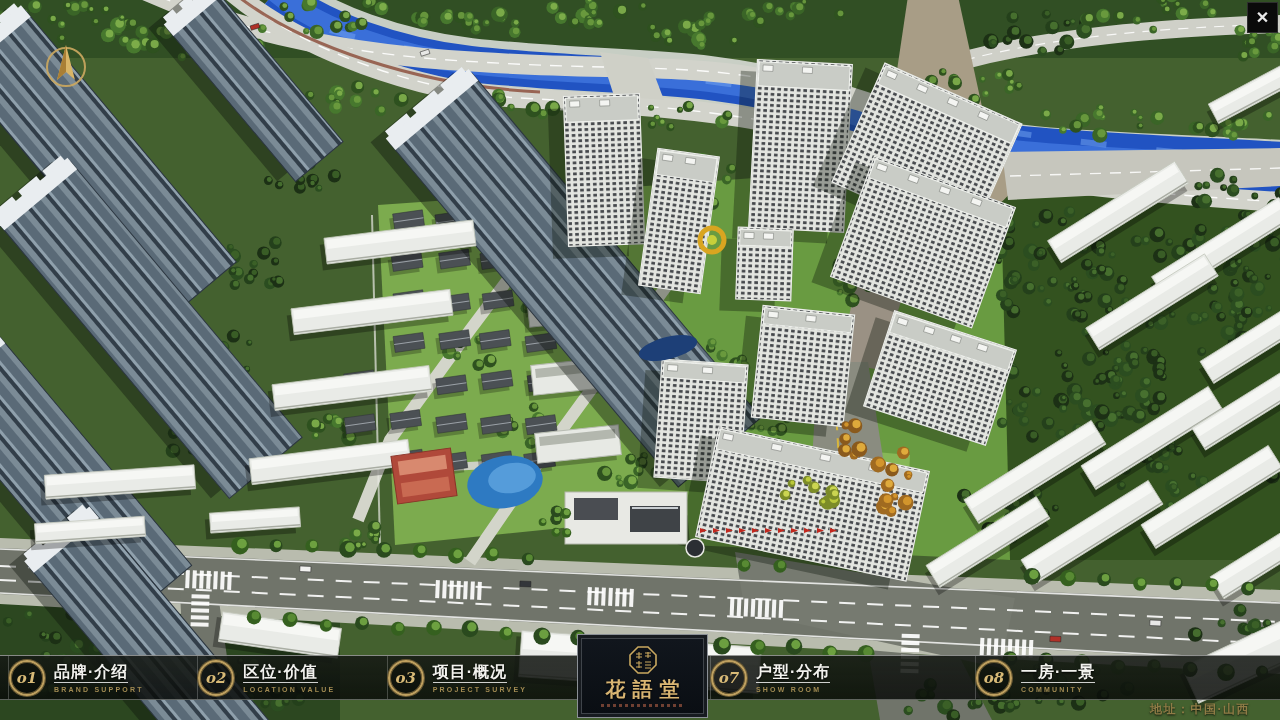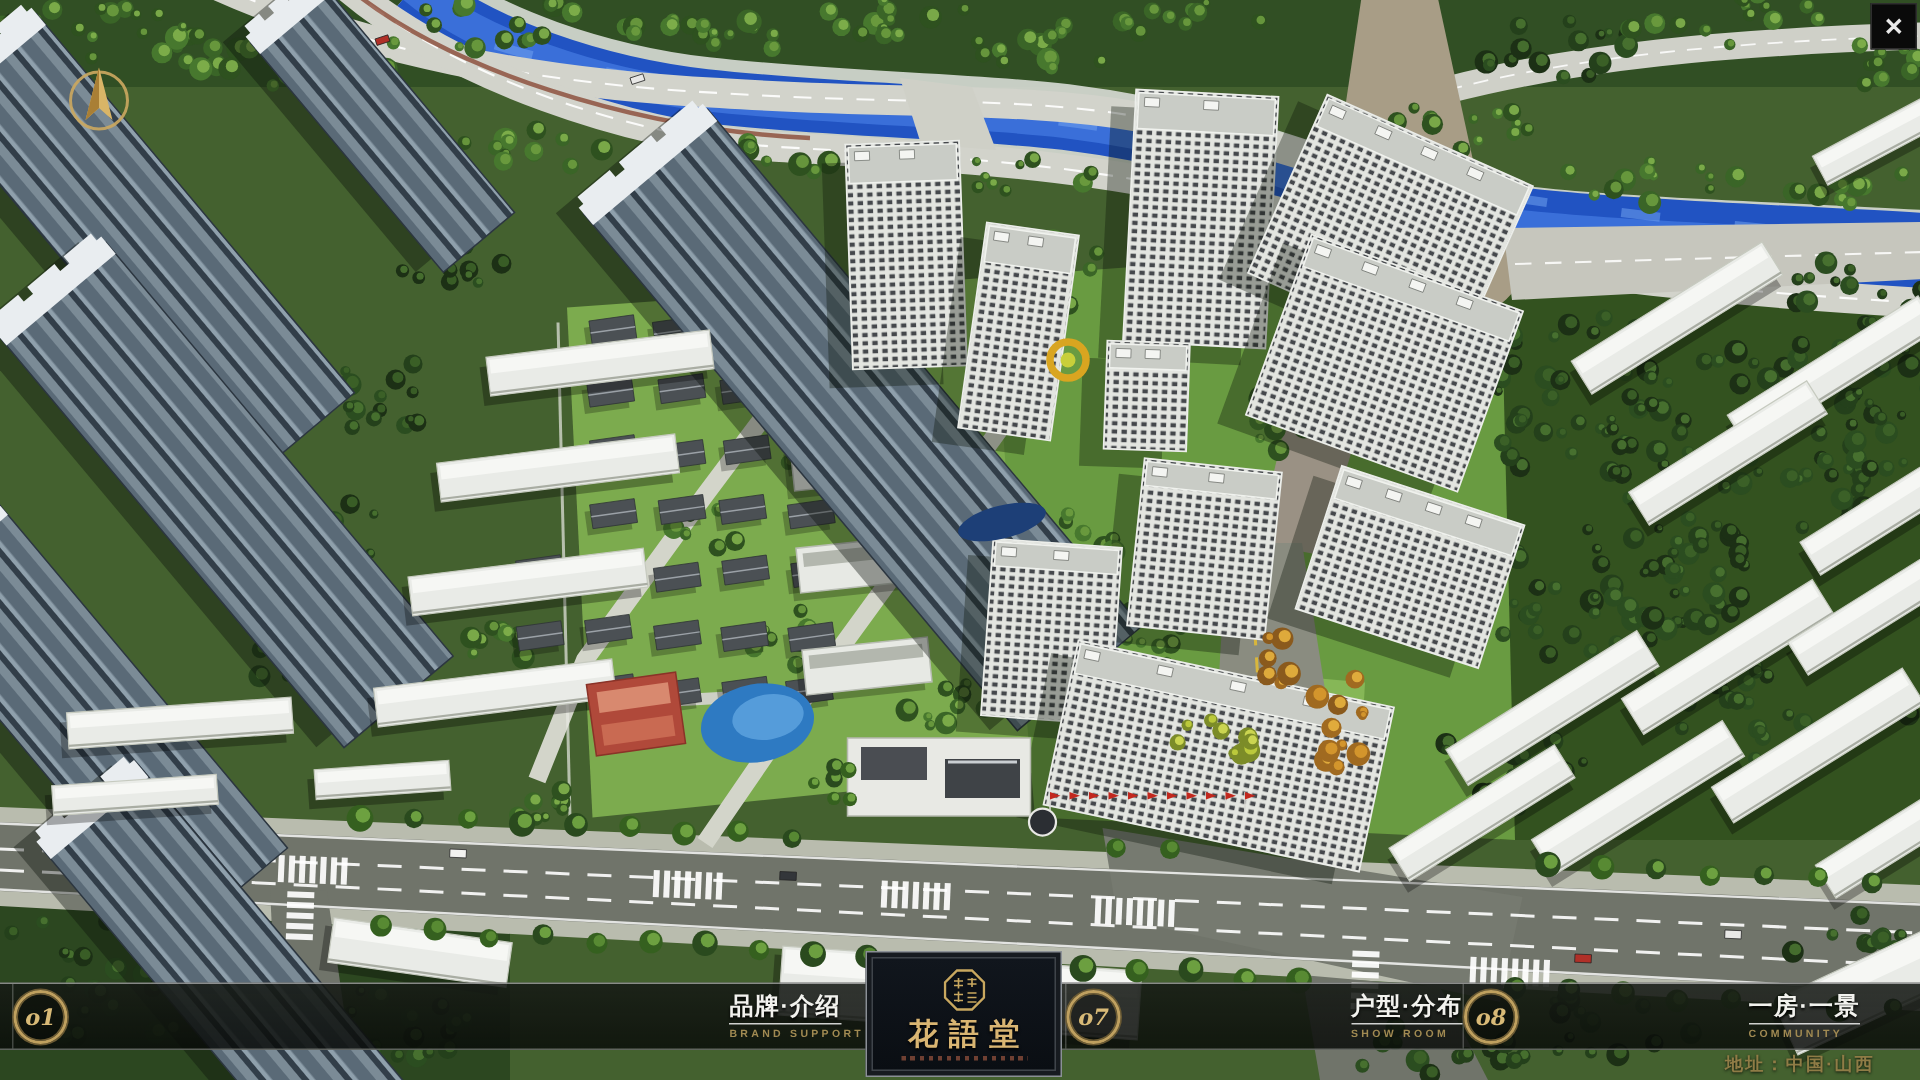--- a/index.html
+++ b/index.html
@@ -9,21 +9,21 @@
 
   
   .menubar{position:absolute;left:0;top:655px;width:1280px;height:45px;
     background:linear-gradient(180deg,rgba(22,26,21,.88),rgba(8,10,8,.84));
     border-top:1px solid rgba(255,255,255,.5);
     border-bottom:1px solid rgba(255,255,255,.3);
     box-sizing:border-box;z-index:5;}
   .menugroup{position:absolute;top:0;height:100%;display:flex;align-items:center;}
   .mg-left{left:8px;width:568px;}
   .mg-right{left:710px;width:570px;}
-  .mitem{flex:1 1 0;height:100%;display:flex;align-items:center;justify-content:space-between;
+  .mitem{flex:1 1 0;height:100%;display:flex;align-items:center;justify-content:flex-start;
     gap:9px;border-left:1px solid rgba(255,255,255,.22);cursor:pointer;}
   .mg-right .mitem:last-of-type{border-right:1px solid rgba(255,255,255,.22);}
   .mg-right .mspacer{width:40px;flex:0 0 40px;height:100%;}
   .badge{width:32px;height:32px;border-radius:50%;border:2px solid #bfa05f;
     box-shadow:0 0 0 1px #6b5a33 inset,0 0 0 1px #6b5a33;background:rgba(0,0,0,.28);
     color:#d8ba77;display:flex;align-items:center;justify-content:center;
     font:italic bold 15px "DejaVu Serif",serif;flex:0 0 32px;}
   .mtext{display:flex;flex-direction:column;align-items:flex-start;}
   .mtitle{font-size:16px;font-weight:bold;color:#f2f2ee;letter-spacing:1px;
     text-shadow:0 1px 2px #000;border-bottom:1px solid rgba(255,255,255,.8);
@@ -2338,20 +2338,34 @@
 
   <div class="menubar">
     <div class="menugroup mg-left">
       <div class="mitem">
         <span class="badge">o1</span>
         <span class="mtext">
             <span class="mtitle">品牌·介绍</span>
         <span class="msub">BRAND SUPPORT</span>
           </span>
       </div>
+      <div class="mitem">
+        <span class="badge">o2</span>
+        <span class="mtext">
+            <span class="mtitle">区位·价值</span>
+        <span class="msub">LOCATION VALUE</span>
+          </span>
+      </div>
+      <div class="mitem">
+        <span class="badge">o3</span>
+        <span class="mtext">
+            <span class="mtitle">项目·概况</span>
+        <span class="msub">PROJECT SURVEY</span>
+          </span>
+      </div>
     </div>
     <div class="menugroup mg-right">
       <div class="mitem">
         <span class="badge">o7</span>
         <span class="mtext">
             <span class="mtitle">户型·分布</span>
         <span class="msub">SHOW ROOM</span>
           </span>
       </div>
       <div class="mitem">

